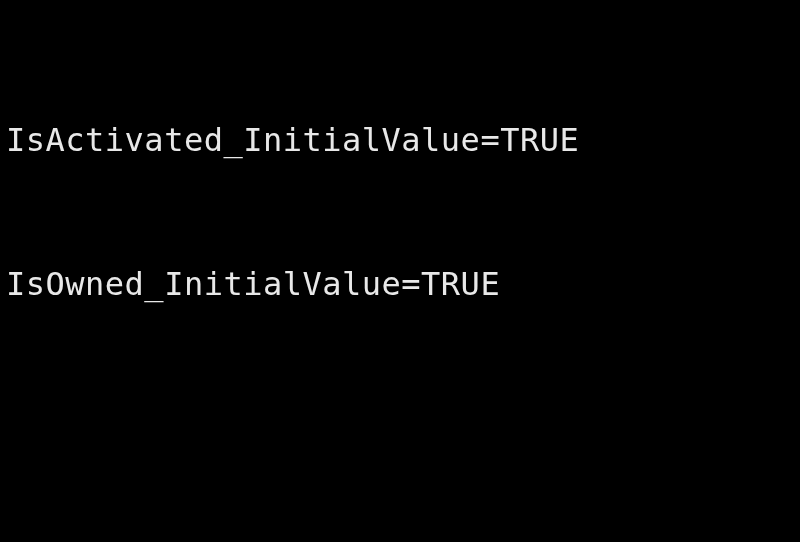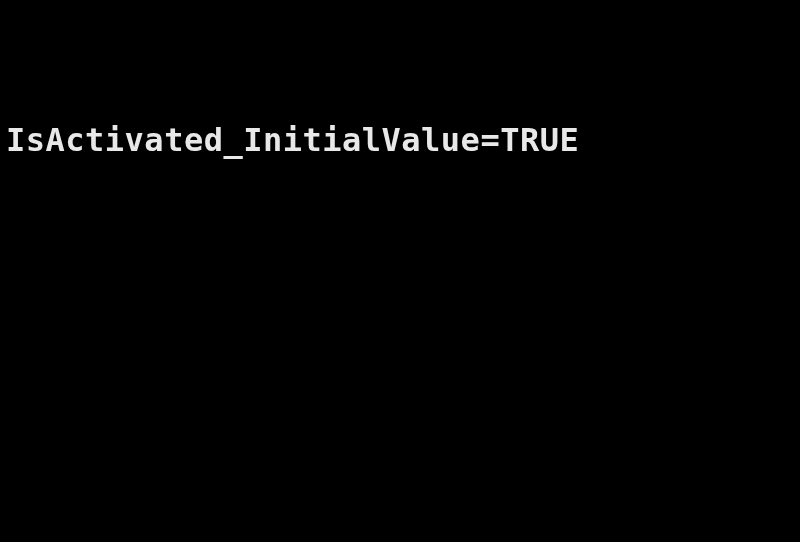--- a/index.html
+++ b/index.html
@@ -17,37 +17,37 @@
       color: #e8e8e8;
       padding: 20px 6px 0 6px;
       white-space: pre;
       letter-spacing: 0.5px;
     }
     .line {
       display: block;
     }
     .kv {
       display: inline;
-      font-weight: bold;
     }
     .key {
       display: inline;
     }
     .eq {
       display: inline;
     }
     .val {
       display: inline;
     }
   </style>
 </head>
 <body>
 
 <div class="terminal">
   <span class="line"><span class="kv"><span class="key">IsActivated_InitialValue</span><span class="eq">=</span><span class="val">TRUE</span></span></span>
+  <span class="line"><span class="kv"><span class="key">IsOwned_InitialValue</span><span class="eq">=</span><span class="val">TRUE</span></span></span>
   
   
   
   
   
   
   
 </div>
 
 </body></html>

